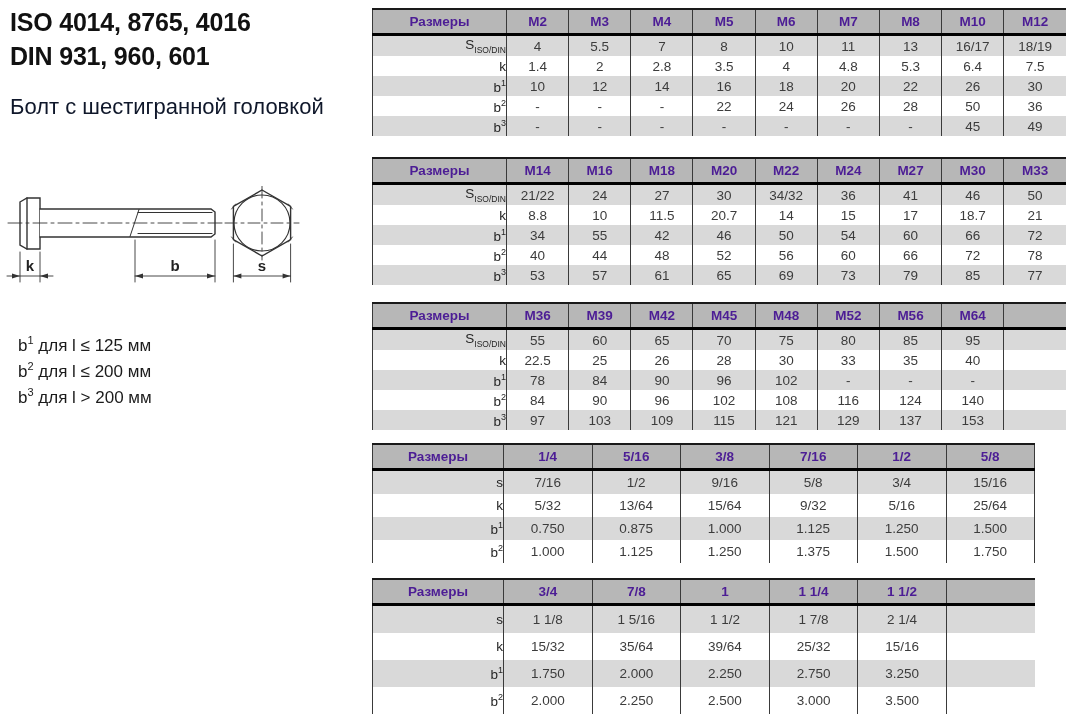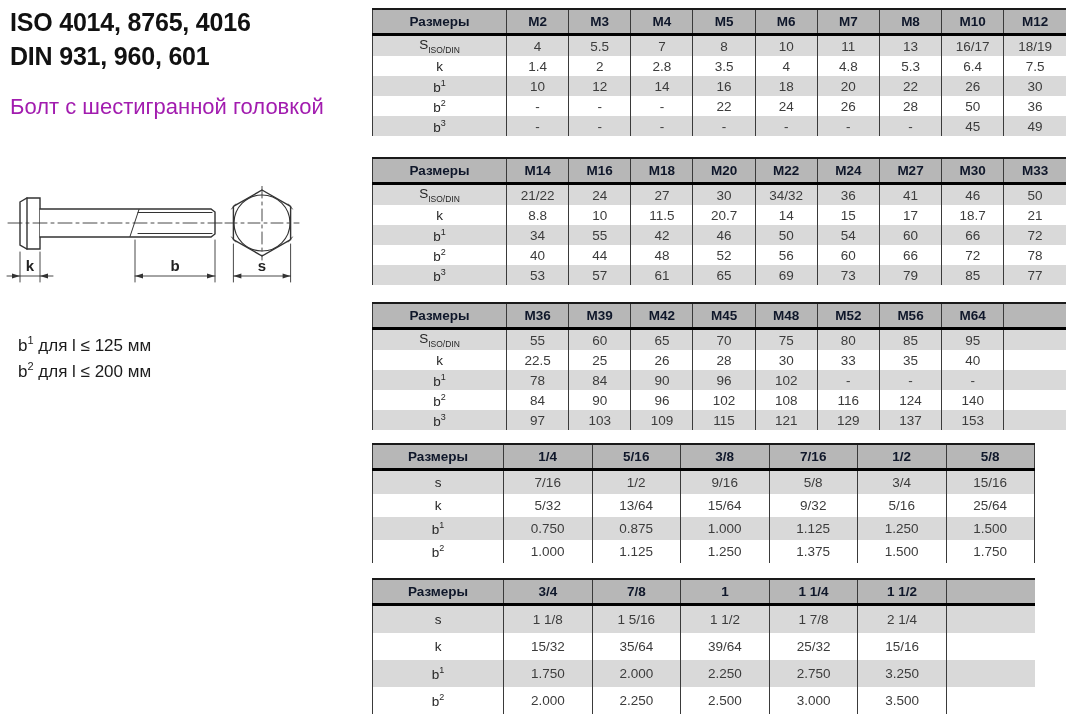--- a/index.html
+++ b/index.html
@@ -10,21 +10,21 @@
   }
 
   
   .doc-title {
     position:absolute; left:10px; top:5px;
     font-size:25px; font-weight:bold; color:#111; line-height:34px;
     letter-spacing:-0.2px; white-space:nowrap;
   }
   .doc-subtitle {
     position:absolute; left:10px; top:92px;
-    font-size:22px; color:#a21caf; line-height:29px; white-space:nowrap;
+    font-size:22px; color:#0f172a; line-height:29px; white-space:nowrap;
   }
   .notes {
     position:absolute; left:18px; top:330px;
     font-size:17px; color:#1b1b1b; line-height:20.5px; white-space:nowrap;
   }
   .notes sup { font-size:11px; }
   .drawing { position:absolute; left:2px; top:186px; }
 
   
   :root { --header-bg:#b7b7b7; --row-bg:#d9d9d9; --grid:#3a3a3a; }
@@ -32,40 +32,40 @@
     position:absolute; left:372px;
     border-collapse:collapse; table-layout:fixed;
     border-top:2px solid #1a1a1a; border-left:1px solid var(--grid);
   }
   table.metric   { width:694px; }
   table.imperial { width:663px; }
   .metric   col.label-col { width:134px; }
   .imperial col.label-col { width:131px; }
 
   .dim-table th {
-    background:var(--header-bg); color:#0f172a; font-weight:bold;
+    background:var(--header-bg); color:#4c1d95; font-weight:bold;
     font-size:13.5px; height:23px; 
     border-bottom:3px solid #000; padding:0;
   }
   .dim-table td {
     font-size:13.5px; color:#3c3c3c; text-align:center; padding:0;
   }
   .dim-table tr.shaded td { background:var(--row-bg); }
   .dim-table th + th, .dim-table td + td { border-left:1px solid var(--grid); }
 
   #table-1 { top:8px; }
   #table-2 { top:157px; }
   #table-3 { top:302px; }
   #table-4 { top:443px; border-right:1px solid var(--grid); }
   #table-5 { top:578px; }
   .metric td   { height:20px; }
   #table-4 td  { height:23px; }
   #table-5 td  { height:27px; }
 
-  .dim-table td.label-cell { color:#262626; }
+  .dim-table td.label-cell { color:#262626;text-align:right; }
   .dim-table sub { font-size:8.5px; letter-spacing:0; }
   .dim-table sup { font-size:9px; }
 </style>
 </head>
 <body>
 
 <div class="doc-title">
   <div>ISO 4014, 8765, 4016</div>
   <div>DIN 931, 960, 601</div>
 </div>
@@ -128,20 +128,21 @@
     <line x1="231.4" y1="90" x2="288.6" y2="90"></line>
     <polygon points="231.4,90 239.4,87.6 239.4,92.4" fill="#333" stroke="none"></polygon>
     <polygon points="288.6,90 280.6,87.6 280.6,92.4" fill="#333" stroke="none"></polygon>
     <text x="260" y="85" text-anchor="middle" fill="#222" stroke="none" font-size="15" font-weight="bold">s</text>
   </g>
 </svg>
 
 <div class="notes">
   <div><span>b</span><sup>1</sup><span> для l ≤ 125 мм</span></div>
   <div><span>b</span><sup>2</sup><span> для l ≤ 200 мм</span></div>
+  <div><span>b</span><sup>3</sup><span> для l &gt; 200 мм</span></div>
 </div>
 
 <table id="table-1" class="dim-table metric">
     <colgroup>
       <col class="label-col">
       <col>
       <col>
       <col>
       <col>
       <col>

